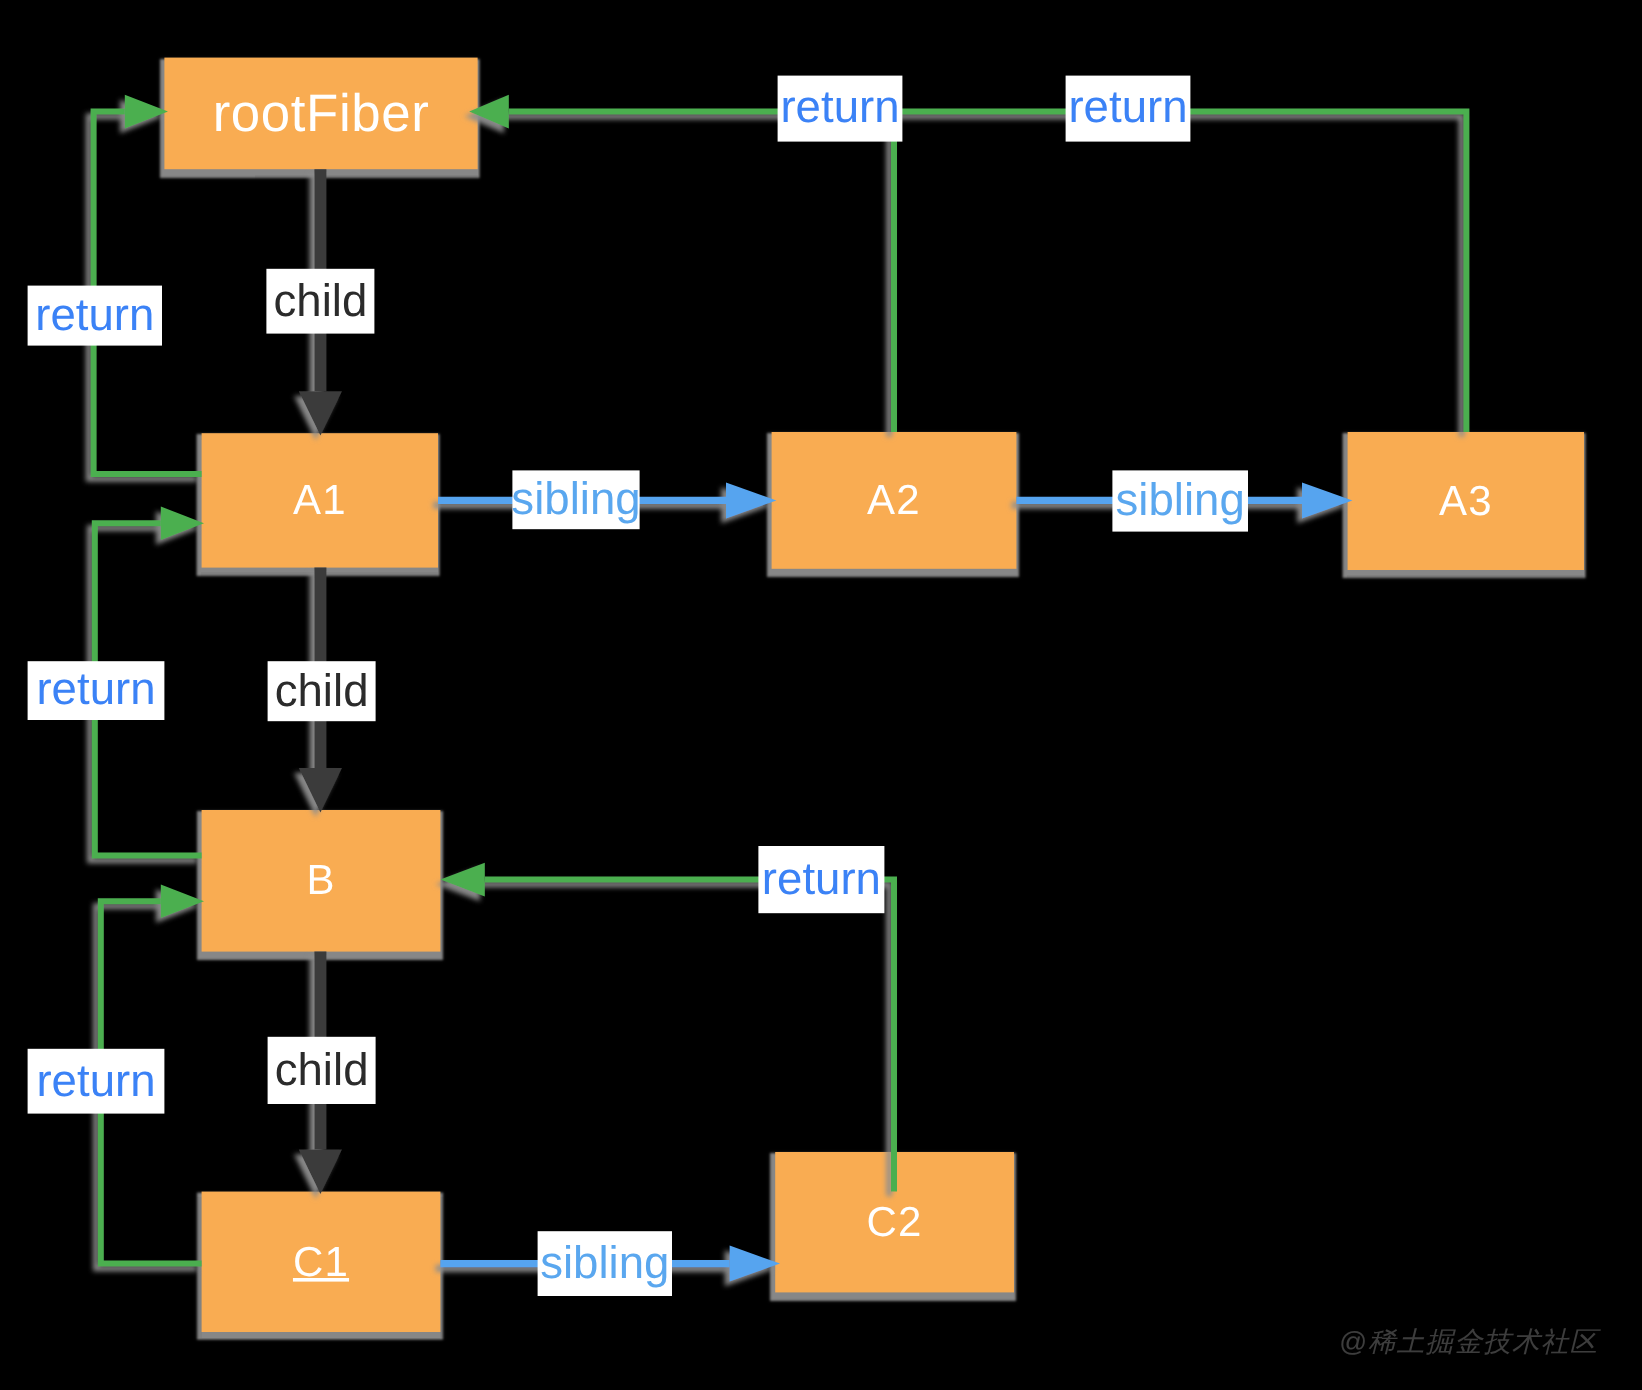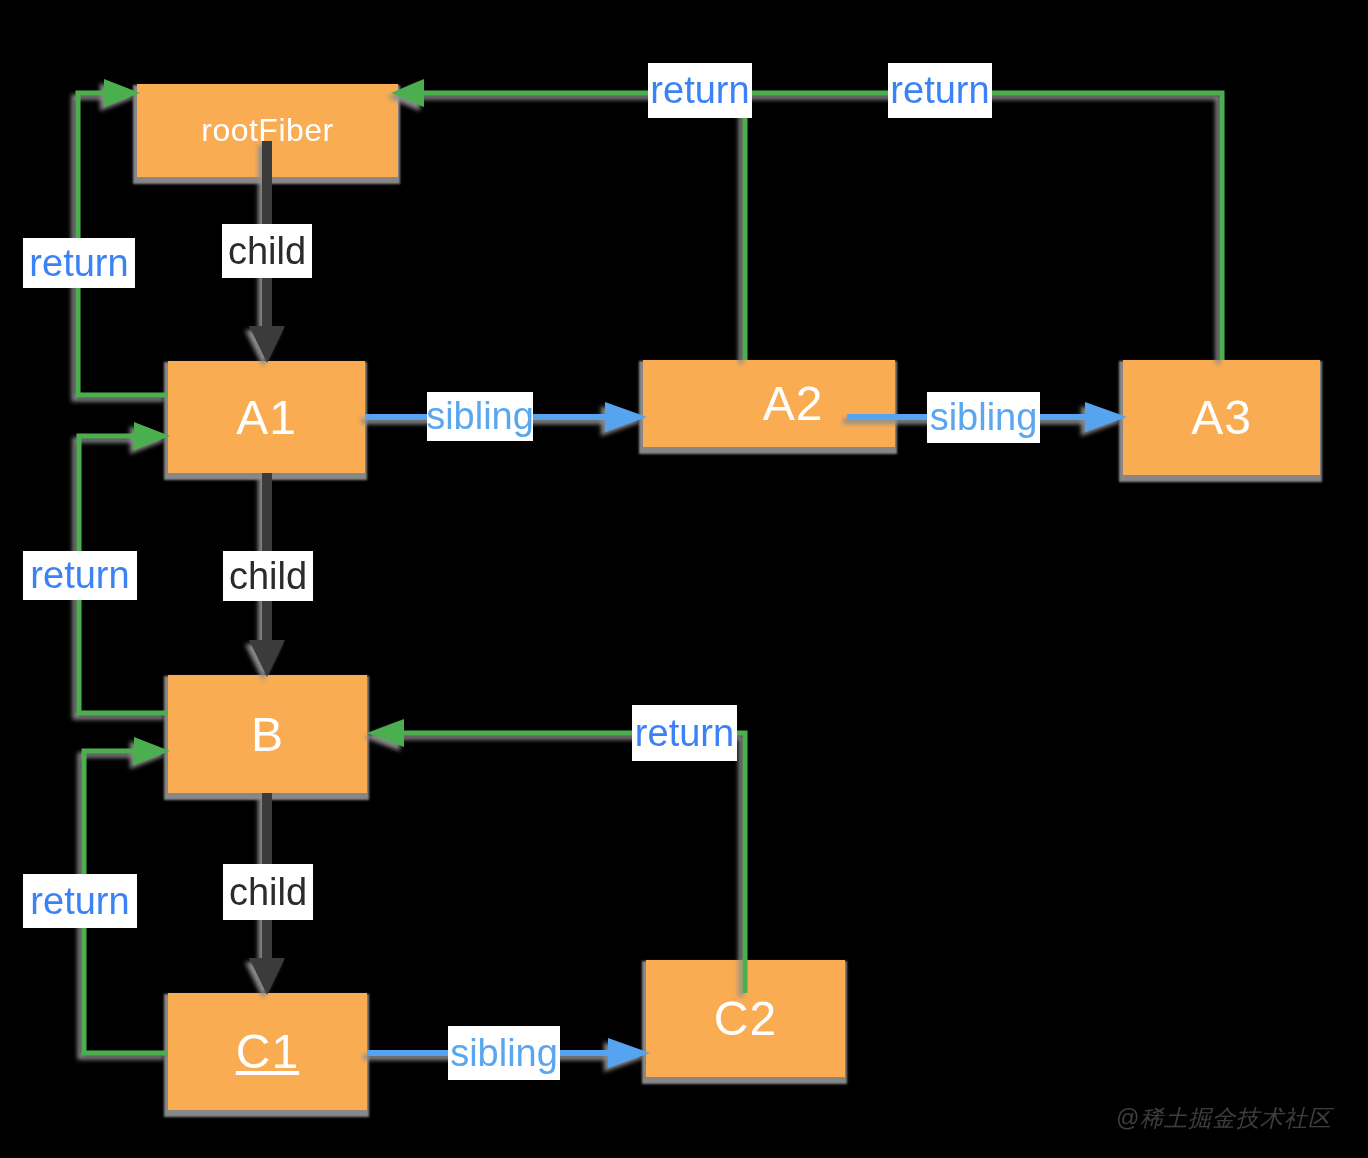--- a/index.html
+++ b/index.html
@@ -15,27 +15,27 @@
     background: #000000;
     overflow: hidden;
   }
   .node {
     position: absolute;
     background: #F9AC52;
     color: #FFFFFF;
     display: flex;
     align-items: center;
     justify-content: center;
-    font-size: 48px;
+    font-size: 35px;
     font-weight: 400;
     letter-spacing: 1px;
     box-shadow: -1px 4px 2px 3px rgba(150,150,150,0.9);
     z-index: 1;
   }
-  .node.root { font-size: 32px; letter-spacing: 0.5px; margin-top: 36px; }
+  .node.root { font-size: 44px; letter-spacing: 0.5px; }
   #edges {
     position: absolute;
     left: 0; top: 0;
     width: 1368px;
     height: 1158px;
     pointer-events: none;
     z-index: 2;
   }
   .edge-label {
     position: absolute;
@@ -61,21 +61,21 @@
     font-style: italic;
   }
 </style>
 </head>
 <body>
 
 <div id="stage">
 
   <div class="node root" style="left:137px; top:48px;  width:261px; height:93px;">rootFiber</div>
   <div class="node" style="left:168px; top:361px; width:197px; height:112px;">A1</div>
-  <div class="node" style="left:643px; top:360px; width:204px; height:87px;padding-left:48px;">A2</div>
+  <div class="node" style="left:643px; top:360px; width:204px; height:114px;">A2</div>
   <div class="node" style="left:1123px; top:360px; width:197px; height:115px;">A3</div>
   <div class="node" style="left:168px; top:675px; width:199px; height:118px;">B</div>
   <div class="node" style="left:168px; top:993px; width:199px; height:117px;text-decoration:underline;">C1</div>
   <div class="node" style="left:646px; top:960px; width:199px; height:117px;">C2</div>
 
   <svg id="edges" viewBox="0 0 1368 1158" xmlns="http://www.w3.org/2000/svg">
     <defs>
       <filter id="edgeShadow" filterUnits="userSpaceOnUse" x="-30" y="-30" width="1428" height="1218">
         <feDropShadow dx="-4" dy="4" stdDeviation="2" flood-color="#8F8F8F" flood-opacity="0.95"></feDropShadow>
       </filter>

